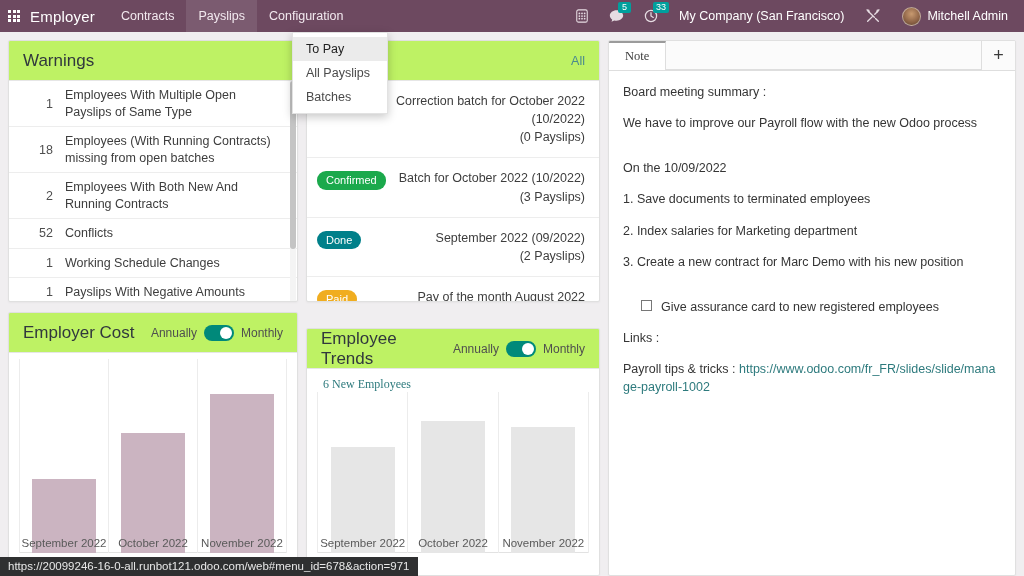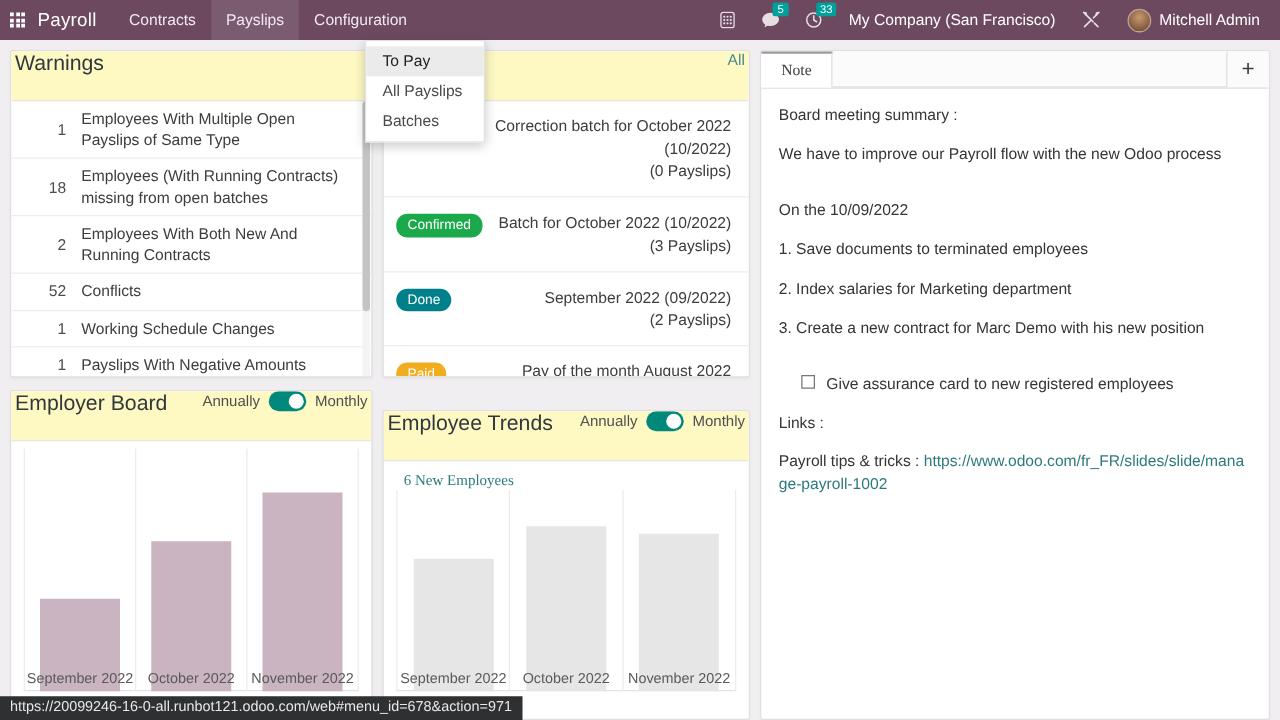--- a/index.html
+++ b/index.html
@@ -104,24 +104,24 @@
   .card {
     background: #ffffff;
     border: 1px solid #e0e0e0;
     border-radius: 2px;
     box-shadow: 0 1px 2px rgba(0,0,0,.04);
     display: flex; flex-direction: column;
     overflow: hidden;
   }
   .card-head {
     height: 40px;
-    background: #fef9c3;
+    background: #bef264;
     border-bottom: 1px solid #e6e6e6;
-    display: flex; align-items: flex-start;
-    padding: 0 3px;
+    display: flex; align-items: center;
+    padding: 0 14px;
     flex: 0 0 auto;
   }
   .card-title {
     font-size: 17px; color: #31383d; font-weight: 400;
   }
   .card-head .spacer { flex: 1; }
   .link-all {
     font-size: 12.5px; color: #4a8a8e; cursor: pointer;
   }
 
@@ -291,21 +291,21 @@
         <i></i>
         <i></i>
         <i></i>
         <i></i>
         <i></i>
         <i></i>
         <i></i>
         <i></i>
     </span>
   </div>
-  <div class="brand">Payroll</div>
+  <div class="brand">Employer</div>
 
   <div class="nav-items">
     <div class="nav-item">Contracts</div>
     <div class="nav-item active">Payslips</div>
     <div class="nav-item">Configuration</div>
   </div>
 
   <div class="nav-right">
     <div class="nav-icon-btn">
       <svg width="14" height="14" viewBox="0 0 16 16" fill="#e7dde3" aria-hidden="true">
@@ -389,21 +389,21 @@
         </div>
 
         <div class="scrollbar">
           <div class="thumb"></div>
         </div>
       </div>
     </div>
 
     <div class="card chart-card">
       <div class="card-head">
-        <span class="card-title">Employer Board</span>
+        <span class="card-title">Employer Cost</span>
         <span class="spacer"></span>
         <span class="toggle-wrap">
           <span>Annually</span>
           <span class="switch">
               <span class="knob"></span>
             </span>
           <span>Monthly</span>
         </span>
       </div>
       <div class="chart-body">

